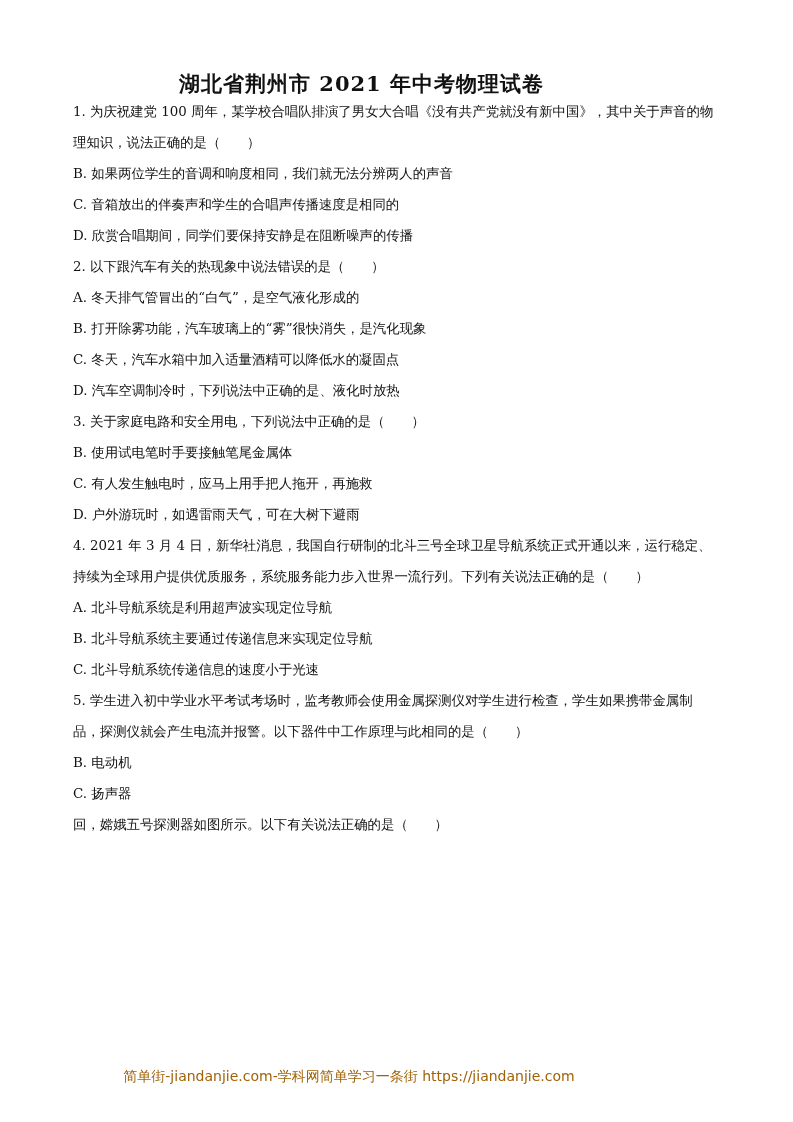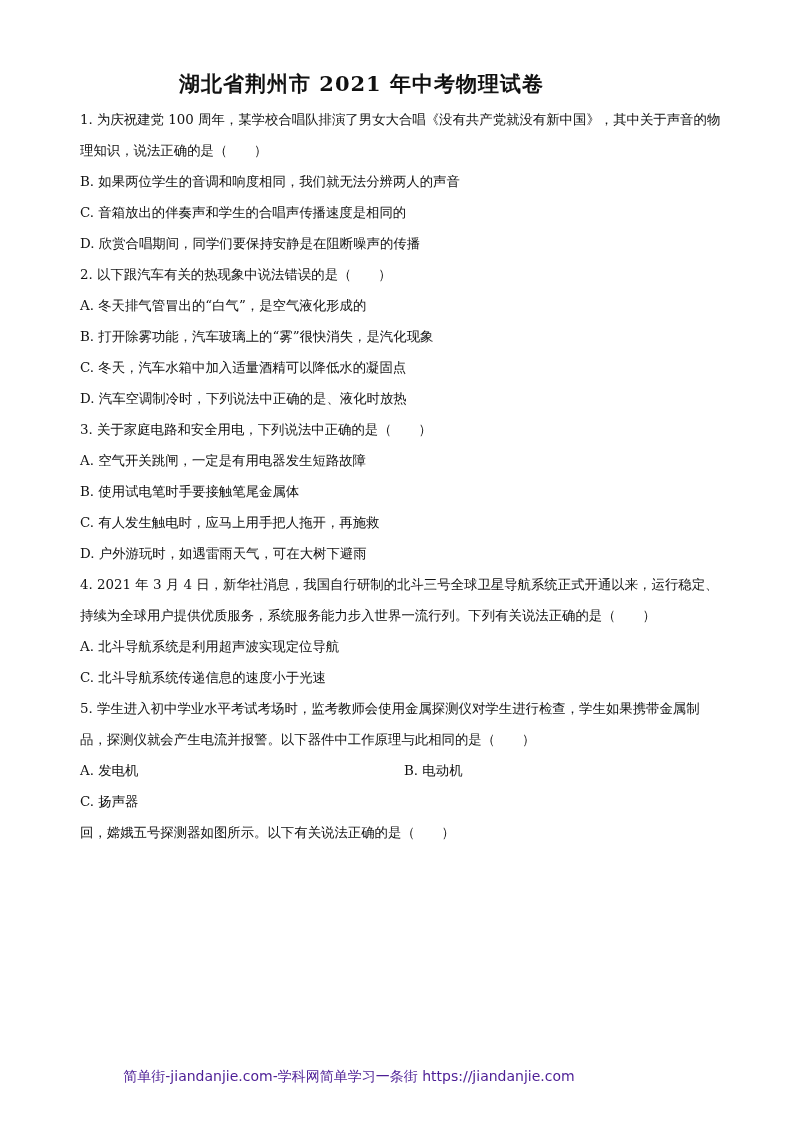--- a/index.html
+++ b/index.html
@@ -1,25 +1,25 @@
 <!DOCTYPE html>
 <html><head>
   <meta charset="utf-8">
   <style>
     html, body { margin: 0; padding: 0; background: #ffffff; }
     body { width: 793px; height: 1122px; position: relative; overflow: hidden;
            font-family: "DejaVu Serif", "Liberation Serif", serif; color: #111; }
     .title { position: absolute; top: 70px; left: 0; width: 657px; text-align: center;
              font-size: 21px; font-weight: bold; letter-spacing: 1px; margin-left: 33px; }
-    .content { position: absolute; top: 104px; left: 73px; width: 660px; font-size: 13.4px; margin-left: 7px; }
+    .content { position: absolute; top: 96px; left: 73px; width: 660px; font-size: 13.4px; }
     .line { height: 31px; line-height: 31px; white-space: nowrap; }
     .opt-row { display: flex; height: 31px; line-height: 31px; }
     .opt-row .half { width: 324px; }
     .footer { position: absolute; top: 1068px; left: 0; width: 698px; text-align: center;
-              font-family: "DejaVu Sans", "Liberation Sans", sans-serif; font-size: 14px; color: #4c1d95; }
+              font-family: "DejaVu Sans", "Liberation Sans", sans-serif; font-size: 14px; color: #a16207; }
   </style>
 </head>
 <body>
 
 <div class="title">湖北省荆州市 2021 年中考物理试卷</div>
 
 <div class="content">
 
   <div>
     <div class="line">1. 为庆祝建党 100 周年，某学校合唱队排演了男女大合唱《没有共产党就没有新中国》，其中关于声音的物</div>
@@ -32,38 +32,37 @@
   <div>
     <div class="line">2. 以下跟汽车有关的热现象中说法错误的是（　　）</div>
     <div class="line">A.  冬天排气管冒出的“白气”，是空气液化形成的</div>
     <div class="line">B.  打开除雾功能，汽车玻璃上的“雾”很快消失，是汽化现象</div>
     <div class="line">C.  冬天，汽车水箱中加入适量酒精可以降低水的凝固点</div>
     <div class="line">D.  汽车空调制冷时，下列说法中正确的是、液化时放热</div>
   </div>
 
   <div>
     <div class="line">3. 关于家庭电路和安全用电，下列说法中正确的是（　　）</div>
-    <div class="line">A.  空气开关跳闸，一定是有用电器发生短路故障</div>
     <div class="line">B.  使用试电笔时手要接触笔尾金属体</div>
     <div class="line">C.  有人发生触电时，应马上用手把人拖开，再施救</div>
     <div class="line">D.  户外游玩时，如遇雷雨天气，可在大树下避雨</div>
   </div>
 
   <div>
     <div class="line">4. 2021 年 3 月 4 日，新华社消息，我国自行研制的北斗三号全球卫星导航系统正式开通以来，运行稳定、</div>
     <div class="line">持续为全球用户提供优质服务，系统服务能力步入世界一流行列。下列有关说法正确的是（　　）</div>
     <div class="line">A.  北斗导航系统是利用超声波实现定位导航</div>
+    <div class="line">B.  北斗导航系统主要通过传递信息来实现定位导航</div>
     <div class="line">C.  北斗导航系统传递信息的速度小于光速</div>
   </div>
 
   <div>
     <div class="line">5. 学生进入初中学业水平考试考场时，监考教师会使用金属探测仪对学生进行检查，学生如果携带金属制</div>
     <div class="line">品，探测仪就会产生电流并报警。以下器件中工作原理与此相同的是（　　）</div>
     <div class="opt-row">
-      <div class="half">A.  发电机</div>
       <div class="half">B.  电动机</div>
     </div>
     <div class="opt-row">
       <div class="half">C.  扬声器</div>
     </div>
   </div>
 
   <div>
     <div class="line">回，嫦娥五号探测器如图所示。以下有关说法正确的是（　　）</div>
   </div>

